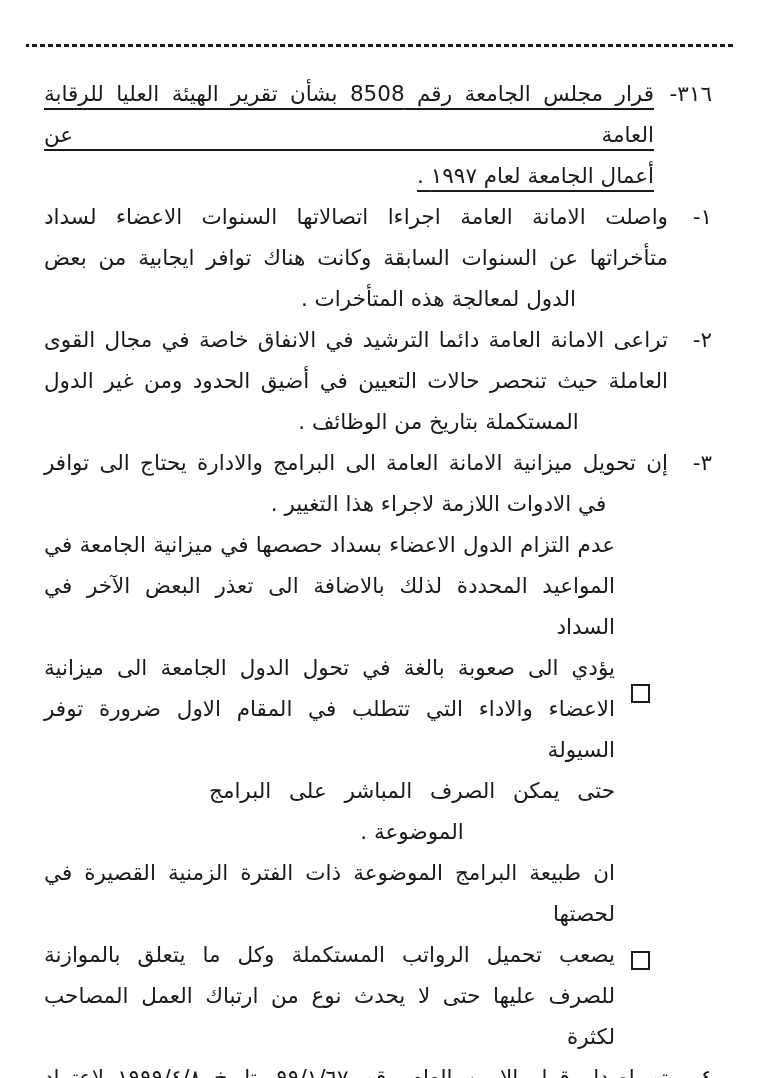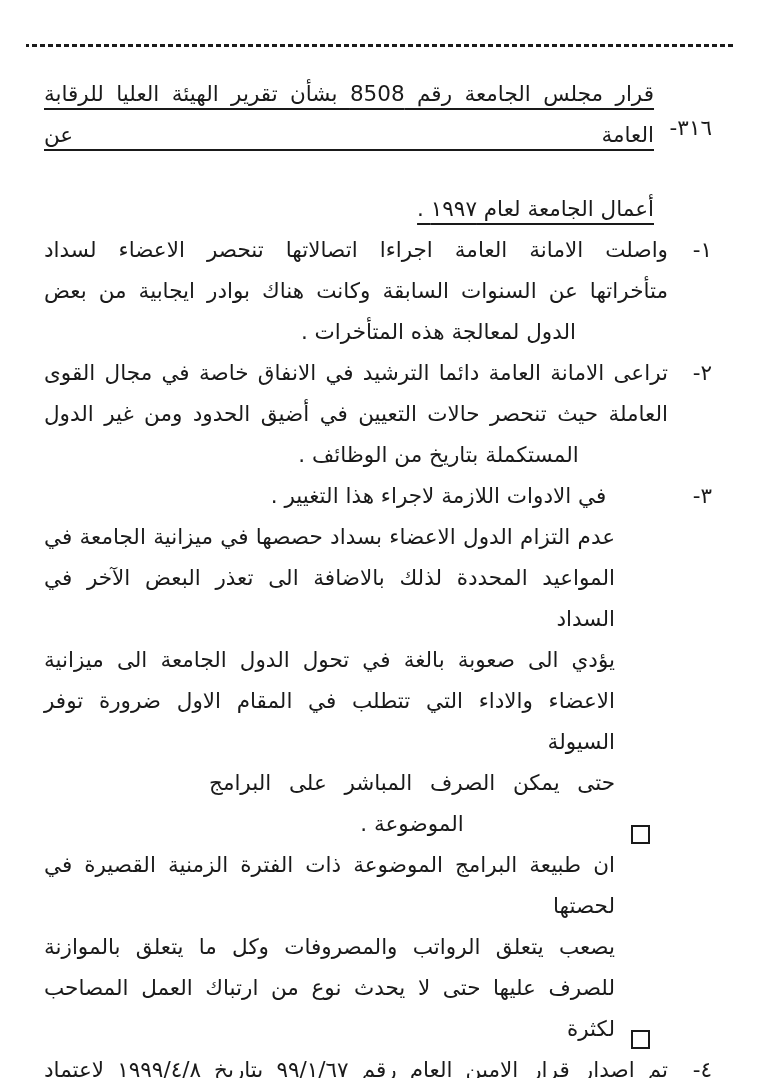--- a/index.html
+++ b/index.html
@@ -26,33 +26,33 @@
     line-height: 41px;
     color: #1a1a1a;
   }
 
   .row { display: flex; align-items: flex-start; }
   .num {
     flex: 0 0 auto;
     width: 44px;
     white-space: nowrap;
   }
-  .hnum { width: 58px; margin-top: 34px; }
+  .hnum { width: 58px; }
   .txt { flex: 1 1 auto; min-width: 0; }
 
   .ln { text-align: justify; text-align-last: justify; }
-  .ln.align-right { text-align-last: right; margin-top: 33px; }
+  .ln.align-right { text-align-last: right; }
   .ln.end { text-align-last: center; margin-left: 165px; }
   .underline {
     text-decoration: underline;
     text-decoration-thickness: 2px;
     text-underline-offset: 7px;
   }
 
-  .bullet-row { margin-right: 62px; display: flex; align-items: flex-end; }
+  .bullet-row { margin-right: 62px; display: flex; align-items: center; }
   .box {
     flex: 0 0 auto;
     width: 15px; height: 15px;
     border: 2px solid #1a1a1a;
     margin: 11px 0 0 16px;
     background: #ffffff;
   }
 </style>
 </head>
 <body>
@@ -67,58 +67,59 @@
       <span class="num hnum">٣١٦-</span>
       <div class="txt">
         <div class="ln underline">قرار مجلس الجامعة رقم 8508 بشأن تقرير الهيئة العليا للرقابة العامة عن</div>
         <div class="ln underline align-right">أعمال الجامعة لعام ١٩٩٧ .</div>
       </div>
     </div>
 
     <div class="row">
       <span class="num">١-</span>
       <div class="txt">
-        <div class="ln">واصلت الامانة العامة اجراءا اتصالاتها تنحصر الاعضاء لسداد</div>
-        <div class="ln">متأخراتها عن السنوات السابقة وكانت هناك بوادر ايجابية من بعض</div>
+        <div class="ln">واصلت الامانة العامة اجراءا اتصالاتها السنوات الاعضاء لسداد</div>
+        <div class="ln">متأخراتها عن السنوات السابقة وكانت هناك توافر ايجابية من بعض</div>
         <div class="ln end">الدول لمعالجة هذه المتأخرات .</div>
       </div>
     </div>
 
     <div class="row">
       <span class="num">٢-</span>
       <div class="txt">
         <div class="ln">تراعى الامانة العامة دائما الترشيد في الانفاق خاصة في مجال القوى</div>
         <div class="ln">العاملة حيث تنحصر حالات التعيين في أضيق الحدود ومن غير الدول</div>
         <div class="ln end">المستكملة بتاريخ من الوظائف .</div>
       </div>
     </div>
 
     <div class="row">
       <span class="num">٣-</span>
       <div class="txt">
+        <div class="ln">إن تحويل ميزانية الامانة العامة الى البرامج والادارة يحتاج الى توافر</div>
         <div class="ln end">في الادوات اللازمة لاجراء هذا التغيير .</div>
       </div>
     </div>
 
     <div class="bullet-row">
       <span class="box"></span>
       <div class="txt">
         <div class="ln">عدم التزام الدول الاعضاء بسداد حصصها في ميزانية الجامعة في</div>
         <div class="ln">المواعيد المحددة لذلك بالاضافة الى تعذر البعض الآخر في السداد</div>
         <div class="ln">يؤدي الى صعوبة بالغة في تحول الدول الجامعة الى ميزانية</div>
         <div class="ln">الاعضاء والاداء التي تتطلب في المقام الاول ضرورة توفر السيولة</div>
         <div class="ln end">حتى يمكن الصرف المباشر على البرامج الموضوعة .</div>
       </div>
     </div>
 
     <div class="bullet-row">
       <span class="box"></span>
       <div class="txt">
         <div class="ln">ان طبيعة البرامج الموضوعة ذات الفترة الزمنية القصيرة في لحصتها</div>
-        <div class="ln">يصعب يتعلق الرواتب والمصروفات وكل ما يتعلق بالموازنة</div>
+        <div class="ln">يصعب تحميل الرواتب المستكملة وكل ما يتعلق بالموازنة</div>
         <div class="ln">للصرف عليها حتى لا يحدث نوع من ارتباك العمل المصاحب لكثرة</div>
       </div>
     </div>
 
     <div class="row">
       <span class="num">٤-</span>
       <div class="txt">
         <div class="ln">تم اصدار قرار الامين العام رقم ٩٩/١/٦٧ بتاريخ ١٩٩٩/٤/٨ لاعتماد</div>
 
       </div>

